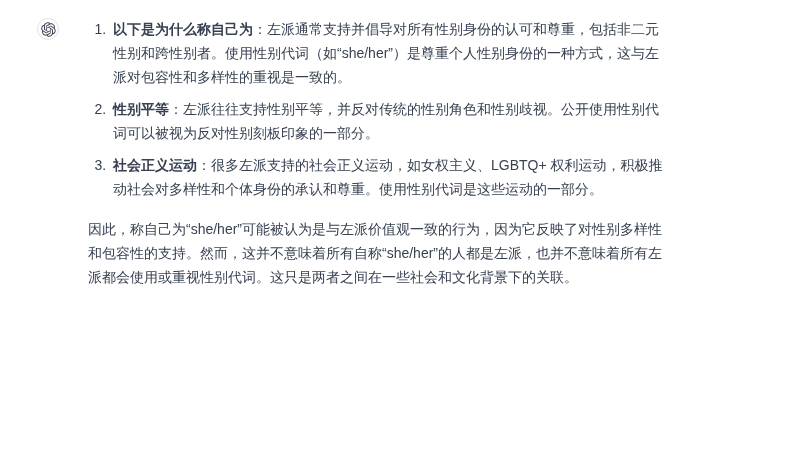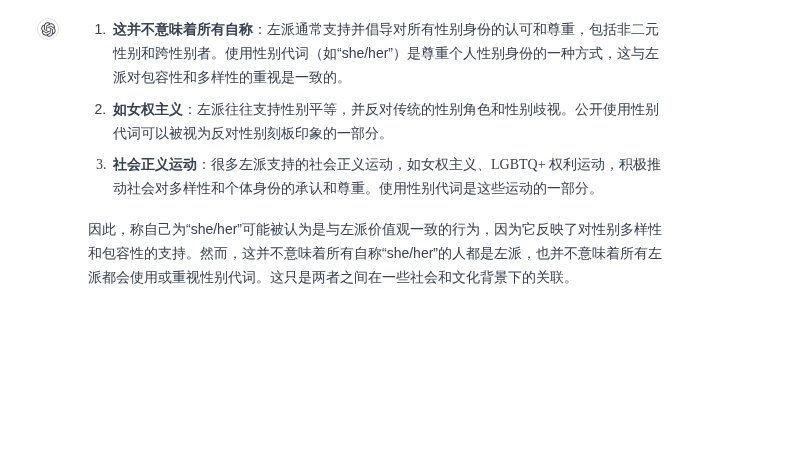--- a/index.html
+++ b/index.html
@@ -52,21 +52,20 @@
   ol.reasons {
     margin: 0 0 16px 0;
     padding: 0 0 0 22px;
   }
   ol.reasons li {
     margin: 0 0 8px 0;
     padding-left: 3px;
   }
   ol.reasons li:last-child {
     margin-bottom: 8px;
-    font-family: Liberation Serif, serif;
   }
   ol.reasons li::marker {
     color: #374151;
   }
   strong {
     font-weight: 700;
   }
 </style>
 </head>
 <body>
@@ -74,19 +73,19 @@
 <div class="message">
   <div class="avatar">
     <span style="display:flex;">
       <svg viewBox="0 0 41 41" fill="none" xmlns="http://www.w3.org/2000/svg">
           <path d="M37.5324 16.8707C37.9808 15.5241 38.1363 14.0974 37.9886 12.6859C37.8409 11.2744 37.3934 9.91076 36.676 8.68622C35.6126 6.83404 33.9882 5.3676 32.0373 4.4985C30.0864 3.62941 27.9098 3.40259 25.8215 3.85078C24.8796 2.7893 23.7219 1.94125 22.4257 1.36341C21.1295 0.785575 19.7249 0.491269 18.3058 0.500197C16.1708 0.495044 14.0893 1.16803 12.3614 2.42214C10.6335 3.67624 9.34853 5.44666 8.6917 7.47815C7.30085 7.76286 5.98686 8.3414 4.8377 9.17505C3.68854 10.0087 2.73073 11.0782 2.02839 12.312C0.956464 14.1591 0.498905 16.2988 0.721698 18.4228C0.944492 20.5467 1.83612 22.5449 3.268 24.1293C2.81966 25.4759 2.66413 26.9026 2.81182 28.3141C2.95951 29.7256 3.40701 31.0892 4.12437 32.3138C5.18791 34.1659 6.8123 35.6322 8.76321 36.5013C10.7141 37.3704 12.8907 37.5973 14.9789 37.1492C15.9208 38.2107 17.0786 39.0587 18.3747 39.6366C19.6709 40.2144 21.0755 40.5087 22.4946 40.4998C24.6307 40.5054 26.7133 39.8321 28.4418 38.5772C30.1704 37.3223 31.4556 35.5506 32.1119 33.5179C33.5027 33.2332 34.8167 32.6547 35.9659 31.821C37.115 30.9874 38.0728 29.9178 38.7752 28.684C39.8458 26.8371 40.3023 24.6979 40.0789 22.5748C39.8556 20.4517 38.9639 18.4544 37.5324 16.8707ZM22.4978 37.8849C20.7443 37.8874 19.0459 37.2733 17.6994 36.1501C17.7601 36.117 17.8666 36.0586 17.936 36.0161L25.9004 31.4156C26.1003 31.3019 26.2663 31.137 26.3813 30.9378C26.4964 30.7386 26.5563 30.5124 26.5549 30.2825V19.0542L29.9213 20.998C29.9389 21.0068 29.9541 21.0198 29.9656 21.0359C29.977 21.052 29.9842 21.0707 29.9867 21.0902V30.3889C29.9842 32.375 29.1946 34.2791 27.7909 35.6841C26.3872 37.0892 24.4838 37.8806 22.4978 37.8849ZM6.39227 31.0064C5.51397 29.4888 5.19742 27.7107 5.49804 25.9832C5.55718 26.0187 5.66048 26.0818 5.73461 26.1244L13.699 30.7248C13.8975 30.8408 14.1233 30.902 14.3532 30.902C14.583 30.902 14.8088 30.8408 15.0073 30.7248L24.731 25.1103V28.9979C24.7321 29.0177 24.7283 29.0376 24.7199 29.0556C24.7115 29.0736 24.6988 29.0893 24.6829 29.1012L16.6317 33.7497C14.9096 34.7416 12.8643 35.0097 10.9447 34.4954C9.02506 33.9811 7.38785 32.7263 6.39227 31.0064ZM4.29707 13.6194C5.17156 12.0998 6.55279 10.9364 8.19885 10.3327C8.19885 10.4013 8.19491 10.5228 8.19491 10.6071V19.808C8.19351 20.0378 8.25334 20.2638 8.36823 20.4629C8.48312 20.6619 8.64893 20.8267 8.84863 20.9404L18.5723 26.5542L15.206 28.4979C15.1894 28.5089 15.1703 28.5155 15.1505 28.5173C15.1307 28.5191 15.1107 28.516 15.0924 28.5082L7.04046 23.8557C5.32135 22.8601 4.06716 21.2235 3.55289 19.3046C3.03862 17.3858 3.30624 15.3413 4.29707 13.6194ZM31.955 20.0556L22.2312 14.4411L25.5976 12.4981C25.6142 12.4872 25.6333 12.4805 25.6531 12.4787C25.6729 12.4769 25.6928 12.4801 25.7111 12.4879L33.7631 17.1364C34.9967 17.849 36.0017 18.8982 36.6606 20.1613C37.3194 21.4244 37.6047 22.849 37.4832 24.2684C37.3617 25.6878 36.8382 27.0432 35.9743 28.1759C35.1103 29.3086 33.9415 30.1717 32.6047 30.6641C32.6047 30.5947 32.6047 30.4733 32.6047 30.3889V21.188C32.6066 20.9586 32.5474 20.7328 32.4332 20.5338C32.319 20.3348 32.154 20.1698 31.955 20.0556ZM35.3055 15.0128C35.2464 14.9765 35.1431 14.9142 35.069 14.8717L27.1045 10.2712C26.906 10.1554 26.6803 10.0943 26.4504 10.0943C26.2206 10.0943 25.9948 10.1554 25.7963 10.2712L16.0726 15.8858V11.9982C16.0715 11.9783 16.0753 11.9585 16.0837 11.9405C16.0921 11.9225 16.1048 11.9068 16.1207 11.8949L24.1719 7.25025C25.4053 6.53903 26.8158 6.19376 28.2383 6.25482C29.6608 6.31589 31.0364 6.78077 32.2044 7.59508C33.3723 8.40939 34.2842 9.53945 34.8334 10.8531C35.3826 12.1667 35.5464 13.6095 35.3055 15.0128ZM14.2424 21.9419L10.8752 19.9981C10.8576 19.9893 10.8423 19.9763 10.8309 19.9602C10.8195 19.9441 10.8122 19.9254 10.8098 19.9059V10.6071C10.8107 9.18295 11.2173 7.78848 11.9819 6.58696C12.7466 5.38544 13.8377 4.42659 15.1275 3.82264C16.4173 3.21869 17.8524 2.99464 19.2649 3.1767C20.6775 3.35876 22.0089 3.93941 23.1034 4.85067C23.0427 4.88379 22.937 4.94215 22.8668 4.98473L14.9024 9.58517C14.7025 9.69878 14.5366 9.86356 14.4215 10.0626C14.3065 10.2616 14.2466 10.4877 14.2479 10.7175L14.2424 21.9419ZM16.071 17.9991L20.4018 15.4978L24.7325 17.9975V22.9985L20.4018 25.4983L16.071 22.9985V17.9991Z" fill="currentColor"></path>
         </svg>
     </span>
   </div>
   <div class="content">
     <ol class="reasons">
-      <li><strong>这并不意味着所有自称</strong><span>：左派通常支持并倡导对所有性别身份的认可和尊重，包括非二元性别和跨性别者。使用性别代词（如“she/her”）是尊重个人性别身份的一种方式，这与左派对包容性和多样性的重视是一致的。</span></li>
-      <li><strong>如女权主义</strong><span>：左派往往支持性别平等，并反对传统的性别角色和性别歧视。公开使用性别代词可以被视为反对性别刻板印象的一部分。</span></li>
+      <li><strong>以下是为什么称自己为</strong><span>：左派通常支持并倡导对所有性别身份的认可和尊重，包括非二元性别和跨性别者。使用性别代词（如“she/her”）是尊重个人性别身份的一种方式，这与左派对包容性和多样性的重视是一致的。</span></li>
+      <li><strong>性别平等</strong><span>：左派往往支持性别平等，并反对传统的性别角色和性别歧视。公开使用性别代词可以被视为反对性别刻板印象的一部分。</span></li>
       <li><strong>社会正义运动</strong><span>：很多左派支持的社会正义运动，如女权主义、LGBTQ+ 权利运动，积极推动社会对多样性和个体身份的承认和尊重。使用性别代词是这些运动的一部分。</span></li>
     </ol>
     <p>因此，称自己为“she/her”可能被认为是与左派价值观一致的行为，因为它反映了对性别多样性和包容性的支持。然而，这并不意味着所有自称“she/her”的人都是左派，也并不意味着所有左派都会使用或重视性别代词。这只是两者之间在一些社会和文化背景下的关联。</p>
   </div>
 </div>
 
 </body></html>

